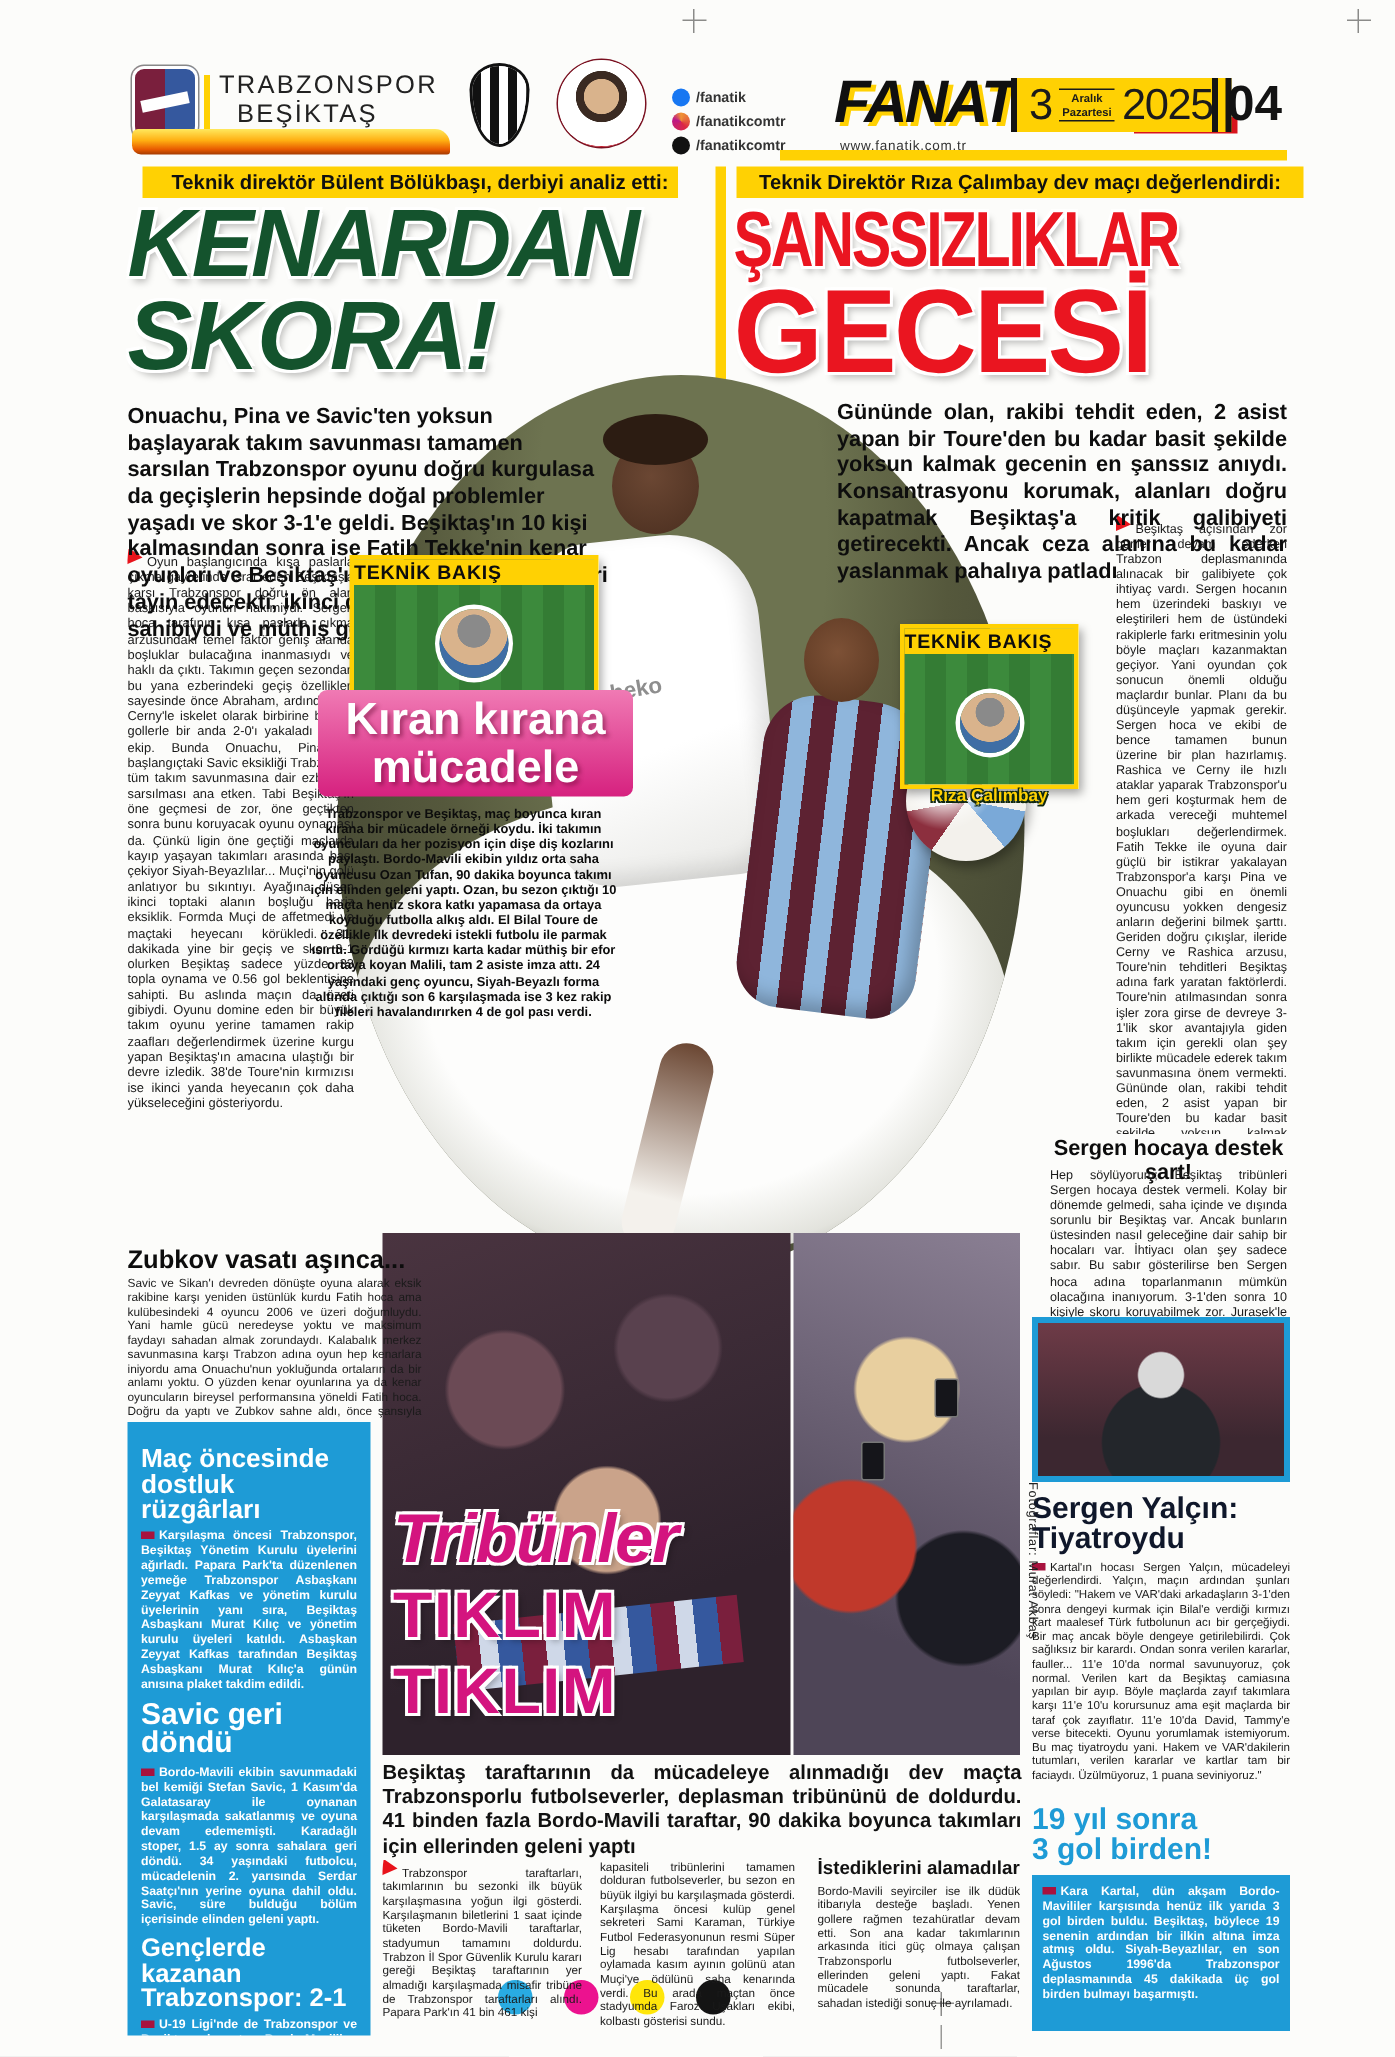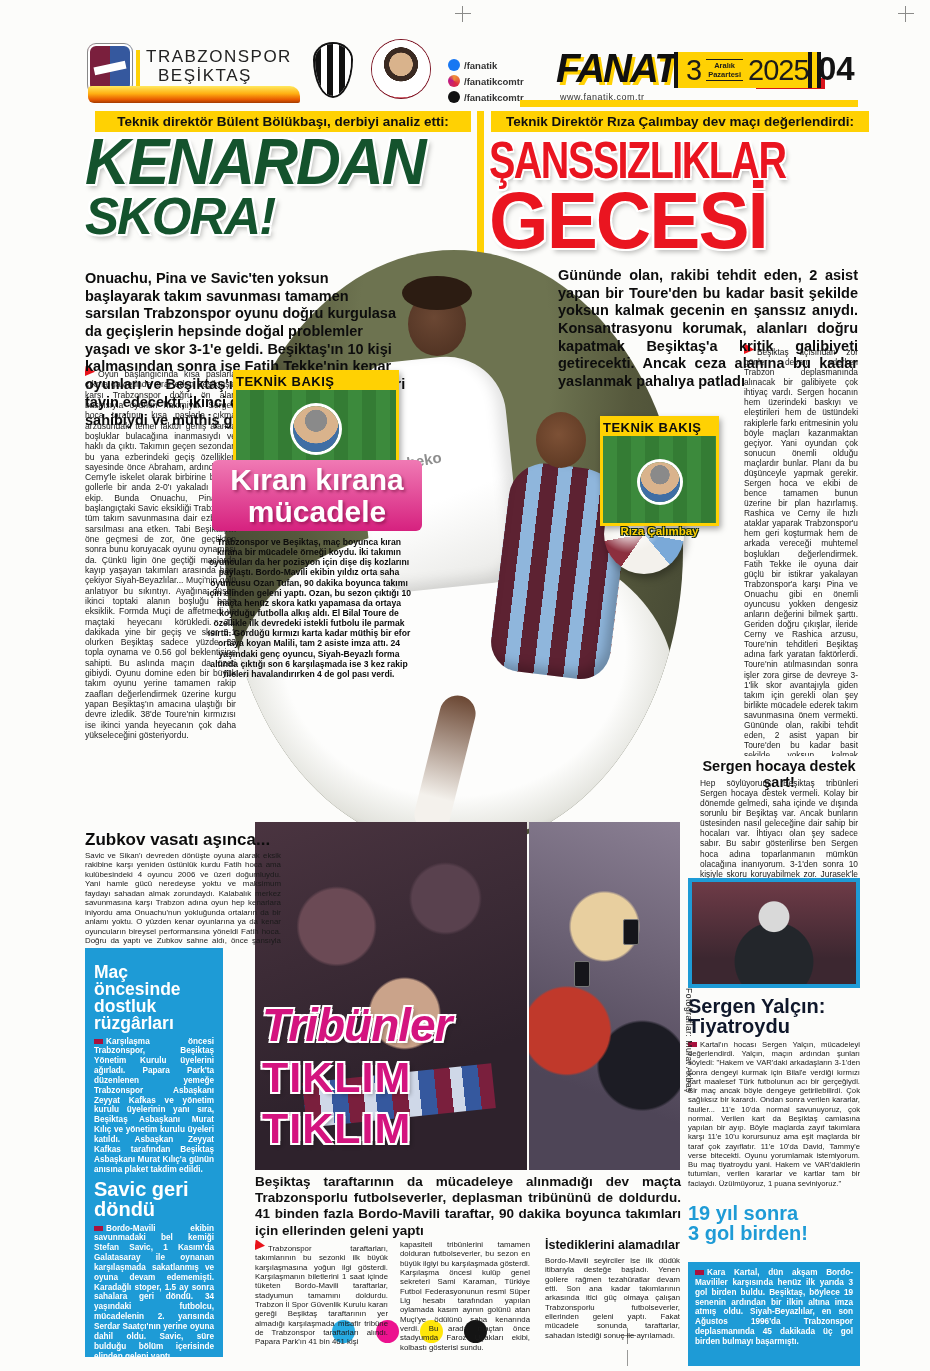--- a/index.html
+++ b/index.html
@@ -39,28 +39,28 @@
   .brand-url{left:560px;top:92px;font-size:9px;color:#333;letter-spacing:.5px;}
   .date-box{left:674px;top:52px;height:36px;background:#ffd103;display:flex;align-items:center;gap:5px;padding:0 8px;
     border-left:4px solid #141414;border-right:4px solid #141414;}
   .date-big{font-size:29px;font-weight:400;color:#1b1b1b;letter-spacing:-1px;}
   .date-mid{font-size:7.5px;font-weight:700;color:#1b1b1b;text-align:center;line-height:1.2;
     border-top:1px solid #1b1b1b;border-bottom:1px solid #1b1b1b;padding:1px 2px;}
   .page-num{left:818px;top:50px;font-size:33px;font-weight:700;color:#131313;}
   .pn-bar{left:808px;top:52px;width:4px;height:36px;background:#141414;}
   
   .kicker{height:21px;background:#ffd103;color:#101010;font-weight:800;font-size:13.5px;line-height:21px;text-align:center;}
-  .k-left{left:95px;top:111px;width:376px;}
+  .k-left{left:95px;top:111px;width:344px;padding-left:13px;}
   .k-right{left:491px;top:111px;width:378px;}
   .vdiv{left:477px;top:111px;width:7px;height:152px;background:#ffd103;}
   .hl{font-weight:900;line-height:.92;letter-spacing:-2px;white-space:nowrap;
       text-shadow:-2px -2px 0 #fff,2px -2px 0 #fff,-2px 2px 0 #fff,2px 2px 0 #fff,3px 4px 5px rgba(0,0,0,.25);}
   .hl-l{color:#14532d;left:85px;top:133px;z-index:4;font-style:italic;}
   .hl-l .l1{font-size:64px;display:inline-block;transform:scaleX(.97);transform-origin:left;}
-  .hl-l .l2{font-size:51px;display:inline-block;transform:scaleX(1);transform-origin:left;margin-top:2px;}
+  .hl-l .l2{font-size:65px;display:inline-block;transform:scaleX(1);transform-origin:left;margin-top:2px;}
   .hl-r{color:#ea1520;left:489px;top:137px;z-index:4;}
   .hl-r .l1{font-size:52px;display:inline-block;transform:scaleX(.76);transform-origin:left;}
   .hl-r .l2{font-size:79px;display:inline-block;transform:scaleX(.97);transform-origin:left;margin-top:0px;}
   .intro{font-weight:700;color:#0d0d0d;font-size:14.5px;line-height:1.22;z-index:4;}
   .intro-l{left:85px;top:270px;width:322px;}
   .intro-r{left:558px;top:267px;width:300px;text-align:justify;}
   
   .oval{left:225px;top:250px;width:458px;height:600px;border-radius:50%;overflow:hidden;z-index:1;
     background:radial-gradient(ellipse at 50% 18%,#6d7350 0 30%,#55583c 55%,#3e4130 100%);}
   .ph-blob{position:absolute;left:2%;top:46%;width:96%;height:52%;border-radius:50%;
@@ -104,21 +104,21 @@
   .lb2{left:85px;top:851px;width:196px;height:96px;font-size:7.9px;}
   .rb1{left:744px;top:344px;width:114px;height:412px;font-size:8.4px;}
   .r-sub{left:700px;top:758px;width:158px;font-size:14.5px;font-weight:900;text-align:center;z-index:3;color:#0c0c0c;}
   .rb2{left:700px;top:778px;width:158px;height:146px;font-size:8.4px;}
   
   .ball{left:604px;top:494px;width:80px;height:80px;border-radius:50%;z-index:2;
     background:radial-gradient(circle at 32% 30%,rgba(255,255,255,.95) 0 18%,rgba(255,255,255,0) 45%),
       conic-gradient(#8c2f3e 0 45deg,#f3f1ec 45deg 100deg,#7aa9d8 100deg 140deg,#f3f1ec 140deg 215deg,#8c2f3e 215deg 260deg,#f3f1ec 260deg 360deg);
     box-shadow:2px 4px 8px rgba(0,0,0,.35);}
   
-  .bluebox{left:85px;top:948px;width:138px;height:409px;background:#1e9bd6;color:#fff;padding:10px 9px;box-sizing:border-box;overflow:hidden;z-index:3;}
+  .bluebox{left:85px;top:948px;width:162px;height:409px;background:#1e9bd6;color:#fff;padding:10px 9px;box-sizing:border-box;overflow:hidden;z-index:3;}
   .bb-title{font-weight:900;line-height:.98;margin:6px 0 4px;}
   .bb-t1{font-size:17.5px;} .bb-t2{font-size:20px;} .bb-t3{font-size:17px;}
   .bb-body{font-size:8.2px;line-height:1.2;font-weight:600;text-align:justify;}
   .sq{display:inline-block;width:9px;height:5px;background:#a8123e;margin-right:3px;}
   
   .fansL{left:255px;top:822px;width:272px;height:348px;z-index:2;overflow:hidden;
     background:radial-gradient(circle at 30% 30%,#6b4a55 0 12%,transparent 13%),
       radial-gradient(circle at 70% 22%,#59414e 0 10%,transparent 11%),
       radial-gradient(circle at 55% 55%,#caa38a 0 14%,transparent 15%),
       linear-gradient(160deg,#4a3440,#2e222c 70%);}
@@ -142,21 +142,21 @@
   .fc3b{top:1256px;height:98px;}
   
   .sg-photo{left:688px;top:878px;width:172px;height:110px;border:4px solid #1e9bd6;box-sizing:border-box;z-index:3;
     background:radial-gradient(circle at 50% 34%,#d9d9d9 0 14%,transparent 15%),
       radial-gradient(circle at 50% 78%,#23262b 0 34%,transparent 35%),
       linear-gradient(180deg,#6e3b47,#3c2730 75%);}
   .sg-title{left:688px;top:996px;font-size:20px;font-weight:900;line-height:1;color:#0f172a;z-index:3;}
   .sg-body{left:688px;top:1040px;width:172px;height:160px;font-size:7.7px;line-height:1.2;text-align:justify;overflow:hidden;z-index:3;color:#1a1a1a;}
   .sg-sub{left:688px;top:1204px;font-size:20px;font-weight:900;line-height:.98;color:#1e9bd6;z-index:3;}
   .sg-blue{left:688px;top:1250px;width:172px;height:104px;background:#1e9bd6;color:#fff;padding:6px 7px;box-sizing:border-box;
-    font-size:8.2px;line-height:1.2;font-weight:600;text-align:justify;overflow:hidden;z-index:3;margin-top:12px;}
+    font-size:8.2px;line-height:1.2;font-weight:600;text-align:justify;overflow:hidden;z-index:3;}
 </style>
 </head>
 <body>
 
 <div id="page">
 
   <div class="cross" style="left:455px;top:6px;"></div>
   <div class="cross" style="left:898px;top:6px;"></div>
   <div class="cross" style="left:620px;top:1328px;"></div>
   <div class="mark" style="left:627px;top:1350px;width:1px;height:16px;"></div>

